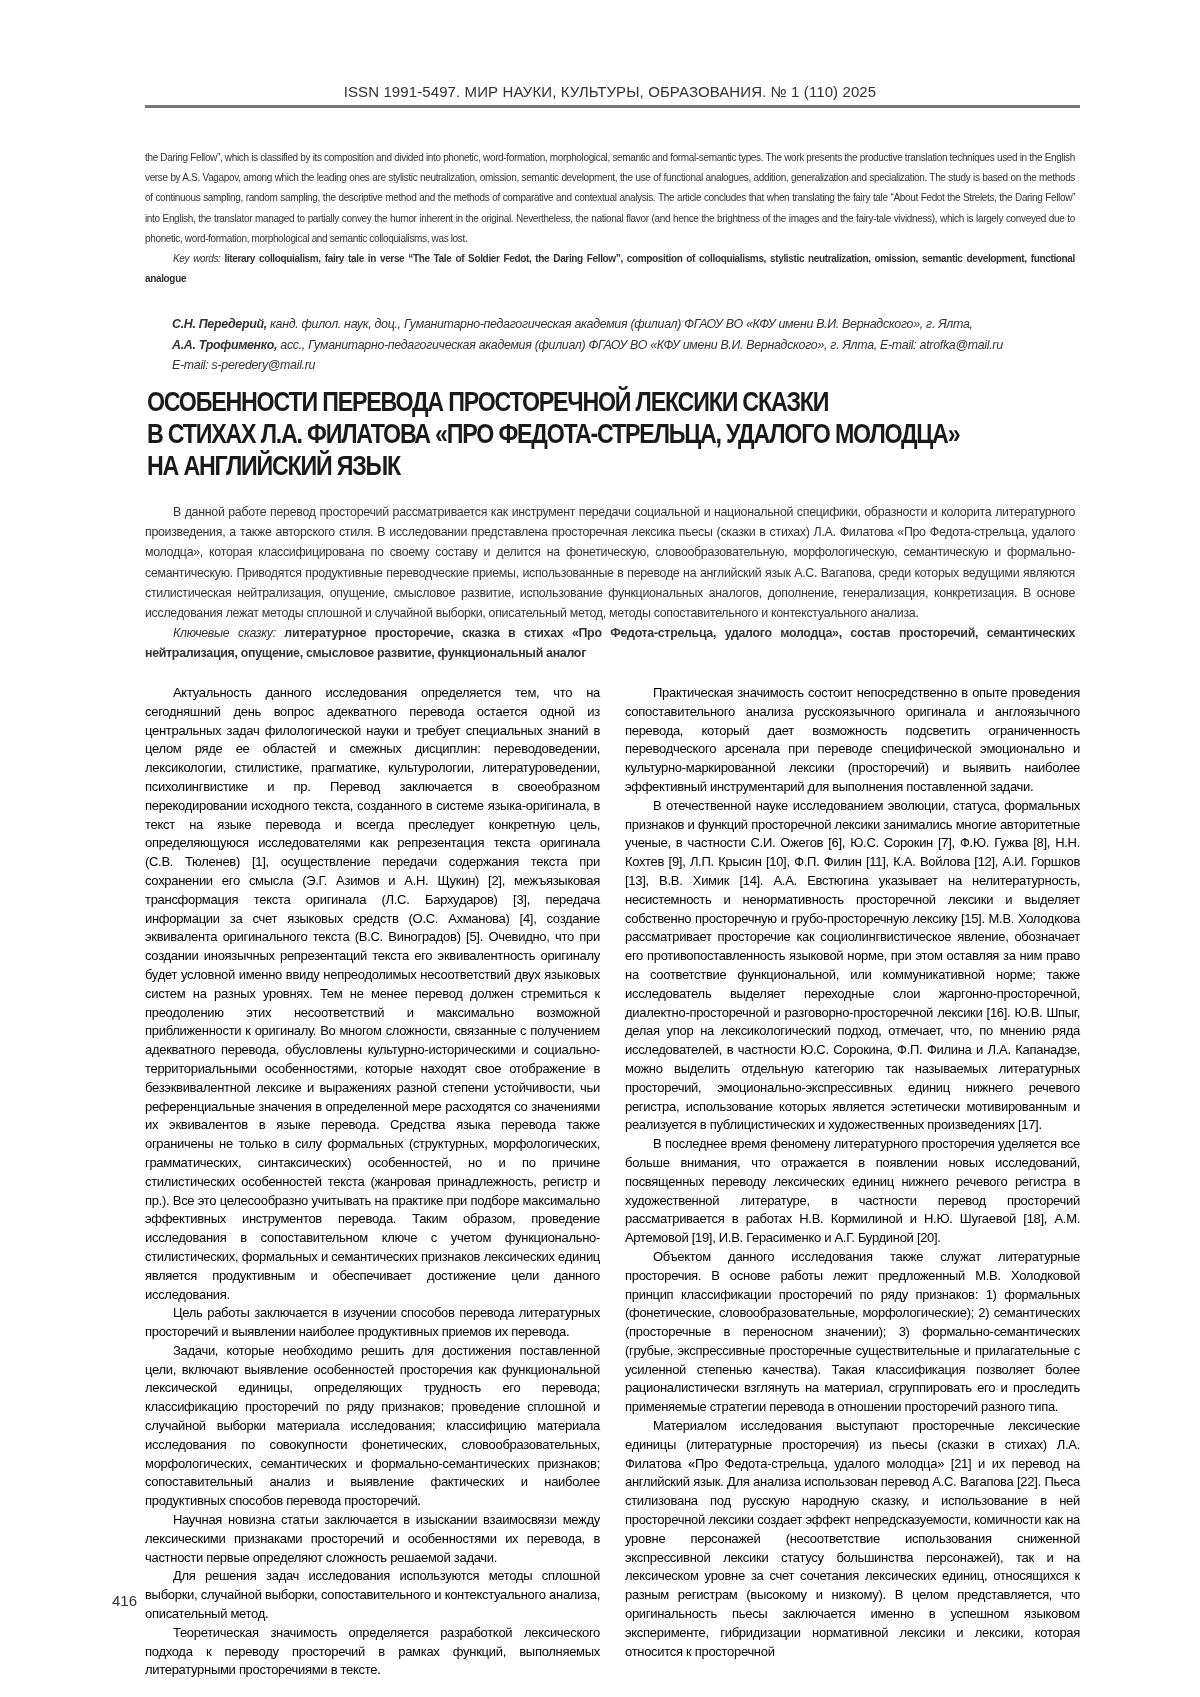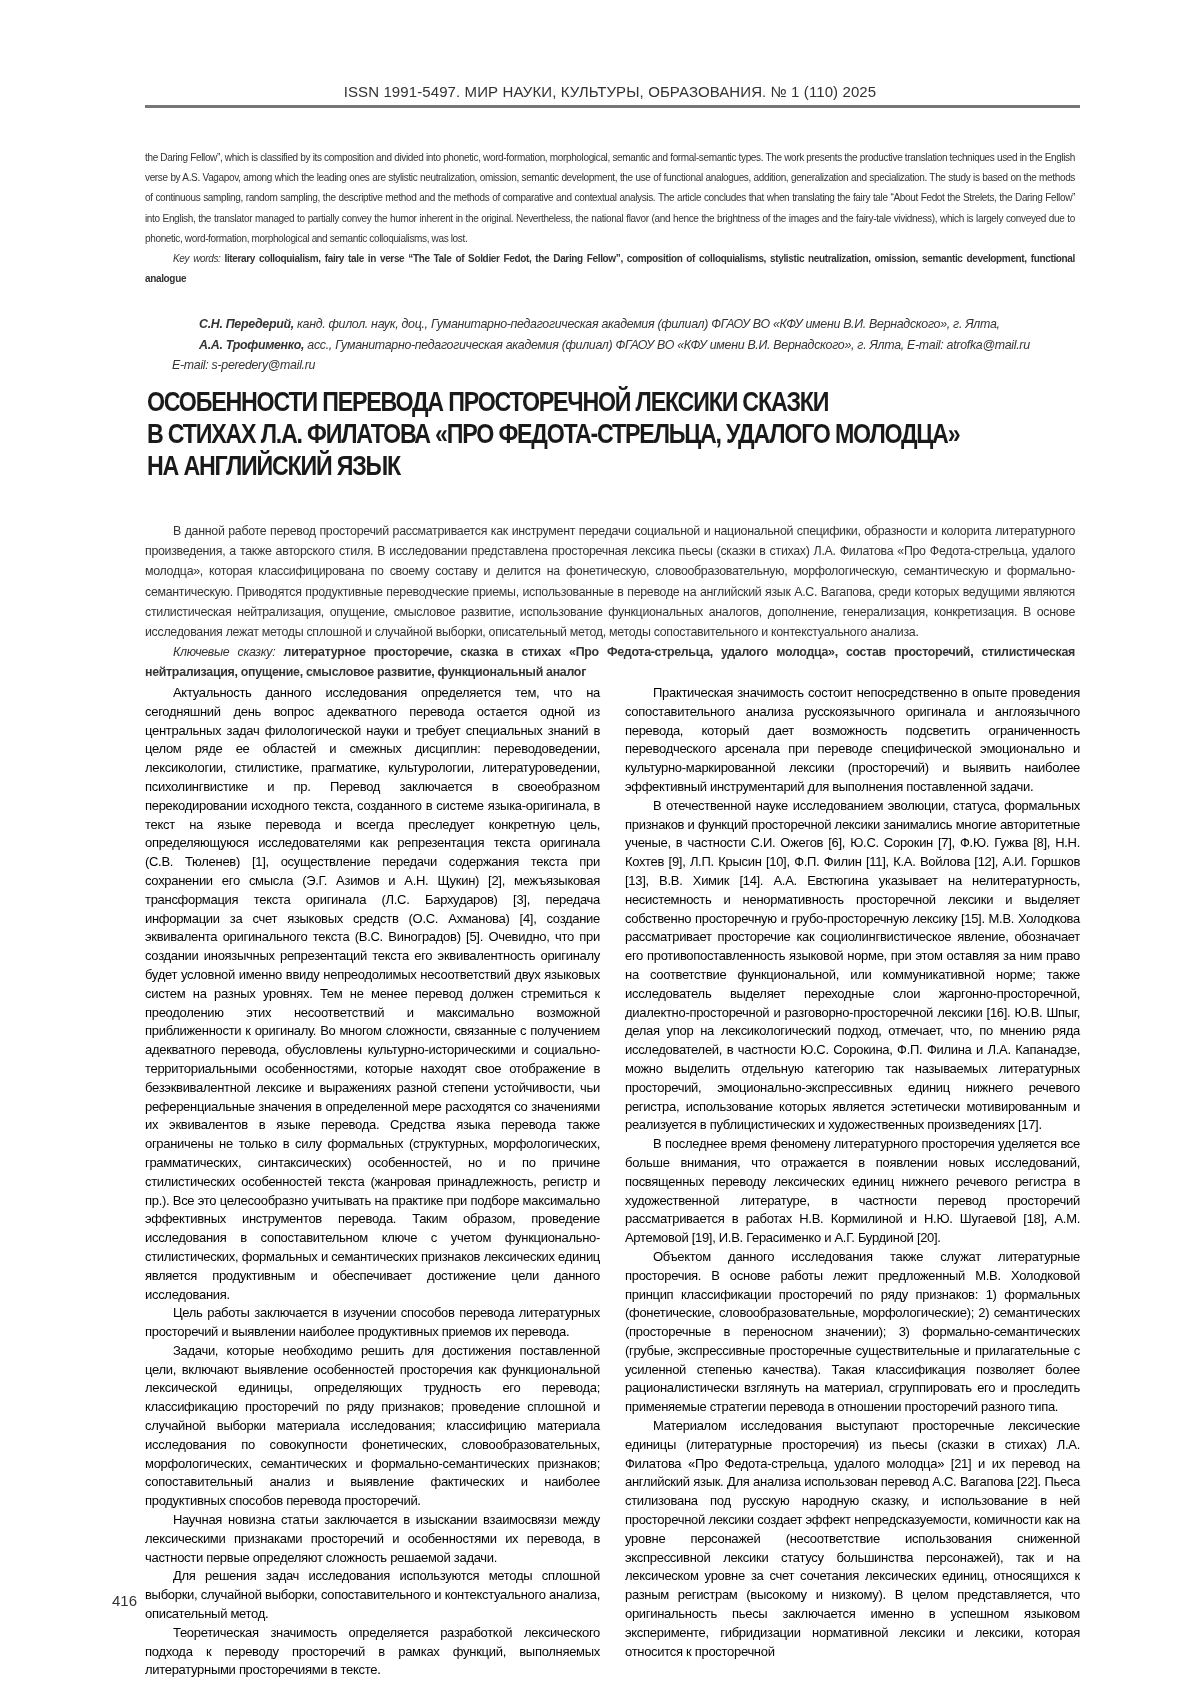--- a/index.html
+++ b/index.html
@@ -29,35 +29,35 @@
   .abstract-en p { text-indent: 0; }
   .kw-line { text-indent: 28px !important; }
   .kw-label { font-style: italic; }
   .kw-text { font-weight: bold; }
 
   .authors {
     position: absolute; left: 172px; width: 905px; top: 306px;
     font-size: 12.4px; line-height: 20.5px; font-style: italic; color: #333;
     letter-spacing: -0.3px;
   }
-  .authors b { font-weight: bold; margin-left: 27px; }
+  .authors b { font-weight: bold; }
 
   .title {
     position: absolute; left: 147px; width: 930px; top: 378px;
     font-family: "Liberation Sans", sans-serif;
     font-weight: bold; font-size: 27px; line-height: 32px;
     letter-spacing: -1.4px; color: #1a1a1a;
     transform: scaleX(0.86); transform-origin: left top;
     width: 1080px;
   }
 
   .abstract-ru {
     position: absolute; left: 145px; width: 930px; top: 494px;
     font-size: 12.4px; line-height: 20.2px; text-align: justify;
-    letter-spacing: -0.3px; color: #333; margin-top: 19px;
+    letter-spacing: -0.3px; color: #333;
   }
   .abstract-ru p { text-indent: 28px; }
 
   .col {
     position: absolute; top: 676px; width: 455px;
     font-size: 13px; line-height: 18.8px; text-align: justify;
     letter-spacing: -0.3px; color: #000000;
     hyphens: auto;
   }
   .col p { text-indent: 28px; }
@@ -100,21 +100,21 @@
   <h1 class="title">
     <div>ОСОБЕННОСТИ ПЕРЕВОДА ПРОСТОРЕЧНОЙ ЛЕКСИКИ СКАЗКИ</div>
     <div>В СТИХАХ Л.А. ФИЛАТОВА «ПРО ФЕДОТА-СТРЕЛЬЦА, УДАЛОГО МОЛОДЦА»</div>
     <div>НА АНГЛИЙСКИЙ ЯЗЫК</div>
   </h1>
 
   <div class="abstract-ru">
     <p>В данной работе перевод просторечий рассматривается как инструмент передачи социальной и национальной специфики, образности и колорита литературного произведения, а также авторского стиля. В исследовании представлена просторечная лексика пьесы (сказки в стихах) Л.А. Филатова «Про Федота-стрельца, удалого молодца», которая классифицирована по своему составу и делится на фонетическую, словообразовательную, морфологическую, семантическую и формально-семантическую. Приводятся продуктивные переводческие приемы, использованные в переводе на английский язык А.С. Вагапова, среди которых ведущими являются стилистическая нейтрализация, опущение, смысловое развитие, использование функциональных аналогов, дополнение, генерализация, конкретизация. В основе исследования лежат методы сплошной и случайной выборки, описательный метод, методы сопоставительного и контекстуального анализа.</p>
     <p>
       <span class="kw-label">Ключевые сказку:</span>
-      <span class="kw-text">литературное просторечие, сказка в стихах «Про Федота-стрельца, удалого молодца», состав просторечий, стилистическая нейтрализация, опущение, смысловое развитие, функциональный аналог</span>
+      <span class="kw-text">литературное просторечие, сказка в стихах «Про Федота-стрельца, удалого молодца», состав просторечий, семантических нейтрализация, опущение, смысловое развитие, функциональный аналог</span>
     </p>
   </div>
 
   <div class="col col-left" lang="ru">
     <p>Актуальность данного исследования определяется тем, что на сегодняшний день вопрос адекватного перевода остается одной из центральных задач филологической науки и требует специальных знаний в целом ряде ее областей и смежных дисциплин: переводоведении, лексикологии, стилистике, прагматике, культурологии, литературоведении, психолингвистике и пр. Перевод заключается в своеобразном перекодировании исходного текста, созданного в системе языка-оригинала, в текст на языке перевода и всегда преследует конкретную цель, определяющуюся исследователями как репрезентация текста оригинала (С.В. Тюленев) [1], осуществление передачи содержания текста при сохранении его смысла (Э.Г. Азимов и А.Н. Щукин) [2], межъязыковая трансформация текста оригинала (Л.С. Бархударов) [3], передача информации за счет языковых средств (О.С. Ахманова) [4], создание эквивалента оригинального текста (В.С. Виноградов) [5]. Очевидно, что при создании иноязычных репрезентаций текста его эквивалентность оригиналу будет условной именно ввиду непреодолимых несоответствий двух языковых систем на разных уровнях. Тем не менее перевод должен стремиться к преодолению этих несоответствий и максимально возможной приближенности к оригиналу. Во многом сложности, связанные с получением адекватного перевода, обусловлены культурно-историческими и социально-территориальными особенностями, которые находят свое отображение в безэквивалентной лексике и выражениях разной степени устойчивости, чьи референциальные значения в определенной мере расходятся со значениями их эквивалентов в языке перевода. Средства языка перевода также ограничены не только в силу формальных (структурных, морфологических, грамматических, синтаксических) особенностей, но и по причине стилистических особенностей текста (жанровая принадлежность, регистр и пр.). Все это целесообразно учитывать на практике при подборе максимально эффективных инструментов перевода. Таким образом, проведение исследования в сопоставительном ключе с учетом функционально-стилистических, формальных и семантических признаков лексических единиц является продуктивным и обеспечивает достижение цели данного исследования.</p>
     <p>Цель работы заключается в изучении способов перевода литературных просторечий и выявлении наиболее продуктивных приемов их перевода.</p>
     <p>Задачи, которые необходимо решить для достижения поставленной цели, включают выявление особенностей просторечия как функциональной лексической единицы, определяющих трудность его перевода; классификацию просторечий по ряду признаков; проведение сплошной и случайной выборки материала исследования; классифицию материала исследования по совокупности фонетических, словообразовательных, морфологических, семантических и формально-семантических признаков; сопоставительный анализ и выявление фактических и наиболее продуктивных способов перевода просторечий.</p>
     <p>Научная новизна статьи заключается в изыскании взаимосвязи между лексическими признаками просторечий и особенностями их перевода, в частности первые определяют сложность решаемой задачи.</p>
     <p>Для решения задач исследования используются методы сплошной выборки, случайной выборки, сопоставительного и контекстуального анализа, описательный метод.</p>
     <p>Теоретическая значимость определяется разработкой лексического подхода к переводу просторечий в рамках функций, выполняемых литературными просторечиями в тексте.</p>

